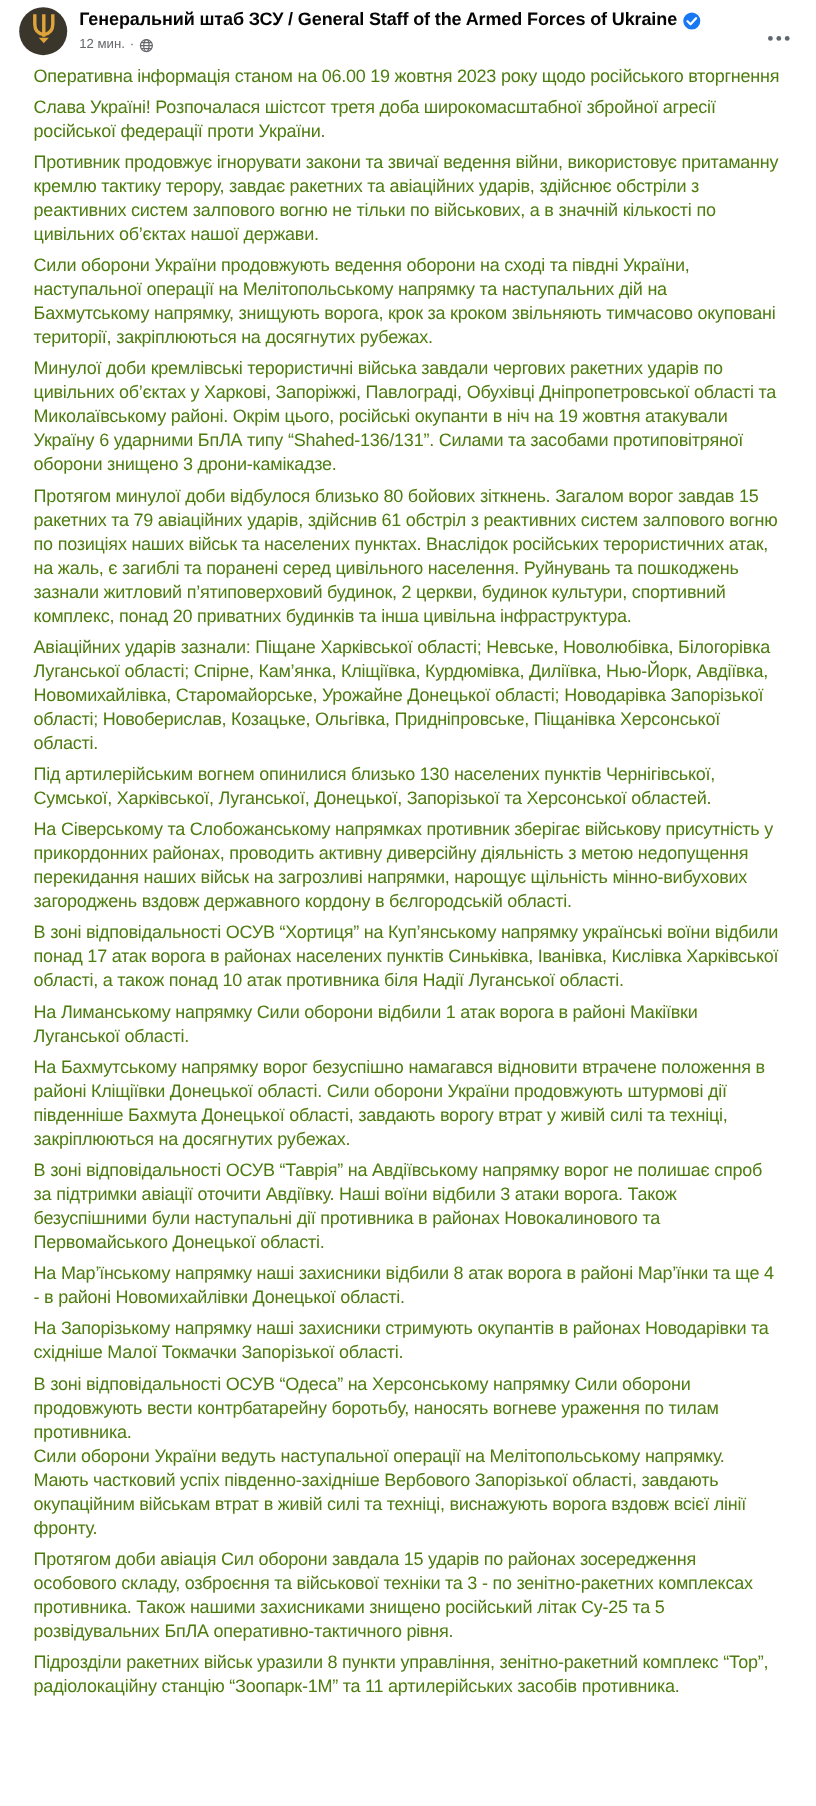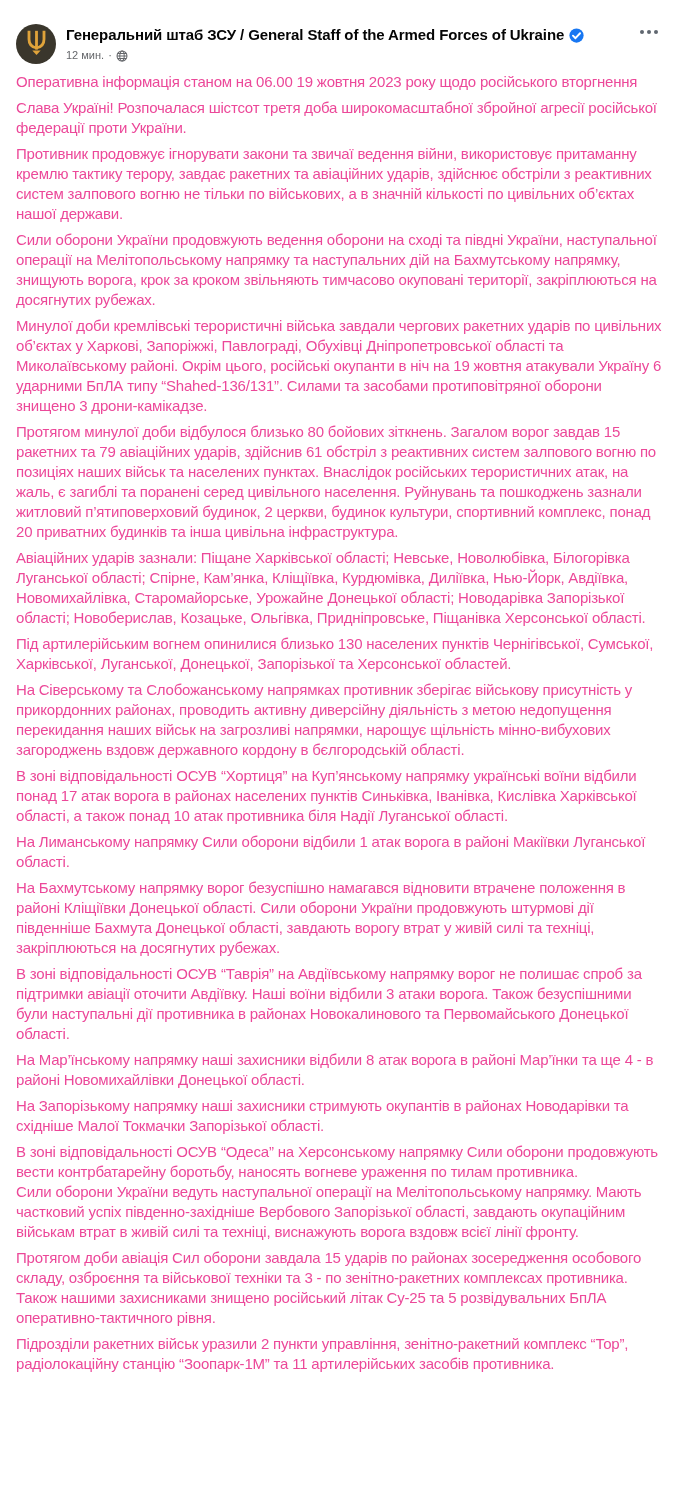--- a/index.html
+++ b/index.html
@@ -5,21 +5,21 @@
   html,body{margin:0;padding:0;background:#ffffff;}
   body{
     width:680px;
     font-family:"Liberation Sans","DejaVu Sans",sans-serif;
     color:#050505;
     -webkit-font-smoothing:antialiased;
   }
   .post-card{width:680px;background:#fff;position:relative;}
 
   
-  .header{display:flex;align-items:flex-start;padding:24px 16px 4px;position:relative;}
+  .header{display:flex;align-items:flex-start;padding:6px 16px 4px;position:relative;}
   .avatar{
     width:40px;height:40px;border-radius:50%;
     background:#3a362c;flex:none;
     display:flex;align-items:center;justify-content:center;
   }
   .hmeta{margin-left:10px;min-width:0;padding-top:1px;}
   .name-row{display:flex;align-items:center;gap:5px;}
   .page-name{
     font-size:15px;font-weight:700;line-height:19px;color:#050505;
     letter-spacing:-0.1px;cursor:pointer;white-space:nowrap;
@@ -31,23 +31,23 @@
   .globe{display:inline-flex;margin-top:1px;}
   .more-btn{
     position:absolute;top:22px;right:18px;
     display:flex;gap:3px;align-items:center;
     padding:8px 4px;border-radius:50%;cursor:pointer;
   }
   .more-btn i{width:4px;height:4px;border-radius:50%;background:#606770;display:block;}
 
   
   .post{
-    padding:4px 16px 14px;
+    padding:4px 28px 14px;
     font-size:15px;line-height:20px;letter-spacing:-0.2px;
-    color:#ec4899;
+    color:#4d7c0f;
   }
   .para{margin:0 0 6px;}
   .para.tight{margin-top:-6px;}
 </style>
 </head>
 <body>
 
 <div class="post-card">
 
   <div class="header">
@@ -110,16 +110,16 @@
       <div class="para">На Сіверському та Слобожанському напрямках противник зберігає військову присутність у прикордонних районах, проводить активну диверсійну діяльність з метою недопущення перекидання наших військ на загрозливі напрямки, нарощує щільність мінно-вибухових загороджень  вздовж державного кордону в бєлгородській області.</div>
       <div class="para">В зоні відповідальності ОСУВ “Хортиця” на Куп’янському напрямку українські воїни відбили понад 17 атак ворога в районах населених пунктів Синьківка, Іванівка, Кислівка Харківської області, а також понад 10 атак противника біля Надії Луганської області.</div>
       <div class="para">На Лиманському напрямку Сили оборони відбили 1 атак ворога в районі Макіївки Луганської області.</div>
       <div class="para">На Бахмутському напрямку ворог безуспішно намагався відновити втрачене положення в районі Кліщіївки Донецької області. Сили оборони України продовжують штурмові дії південніше Бахмута Донецької області, завдають ворогу втрат у живій силі та техніці, закріплюються на досягнутих рубежах.</div>
       <div class="para">В зоні відповідальності ОСУВ “Таврія” на Авдіївському напрямку ворог не полишає спроб за підтримки авіації оточити Авдіївку. Наші воїни відбили 3 атаки ворога. Також безуспішними були наступальні дії противника в районах Новокалинового та Первомайського Донецької області.</div>
       <div class="para">На Мар’їнському напрямку наші захисники відбили 8 атак ворога в районі Мар’їнки та ще 4 - в районі Новомихайлівки Донецької області.</div>
       <div class="para">На Запорізькому напрямку наші захисники стримують окупантів в районах Новодарівки та східніше Малої Токмачки Запорізької області.</div>
       <div class="para">В зоні відповідальності ОСУВ “Одеса” на Херсонському напрямку Сили оборони продовжують вести контрбатарейну боротьбу, наносять вогневе ураження по тилам противника.</div>
       <div class="para tight">Сили оборони України ведуть наступальної операції на Мелітопольському напрямку. Мають частковий успіх південно-західніше Вербового Запорізької області, завдають окупаційним військам втрат в живій силі та техніці, виснажують ворога вздовж всієї лінії фронту.</div>
       <div class="para">Протягом доби авіація Сил оборони завдала 15 ударів по районах зосередження особового складу, озброєння та військової техніки та 3 - по зенітно-ракетних комплексах противника. Також нашими захисниками знищено російський літак Су-25 та 5 розвідувальних БпЛА оперативно-тактичного рівня.</div>
-      <div class="para">Підрозділи ракетних військ уразили 2 пункти управління, зенітно-ракетний комплекс “Тор”, радіолокаційну станцію “Зоопарк-1М” та 11 артилерійських засобів противника.</div>
+      <div class="para">Підрозділи ракетних військ уразили 8 пункти управління, зенітно-ракетний комплекс “Тор”, радіолокаційну станцію “Зоопарк-1М” та 11 артилерійських засобів противника.</div>
     </div>
 
 </div>
 
 </body></html>

